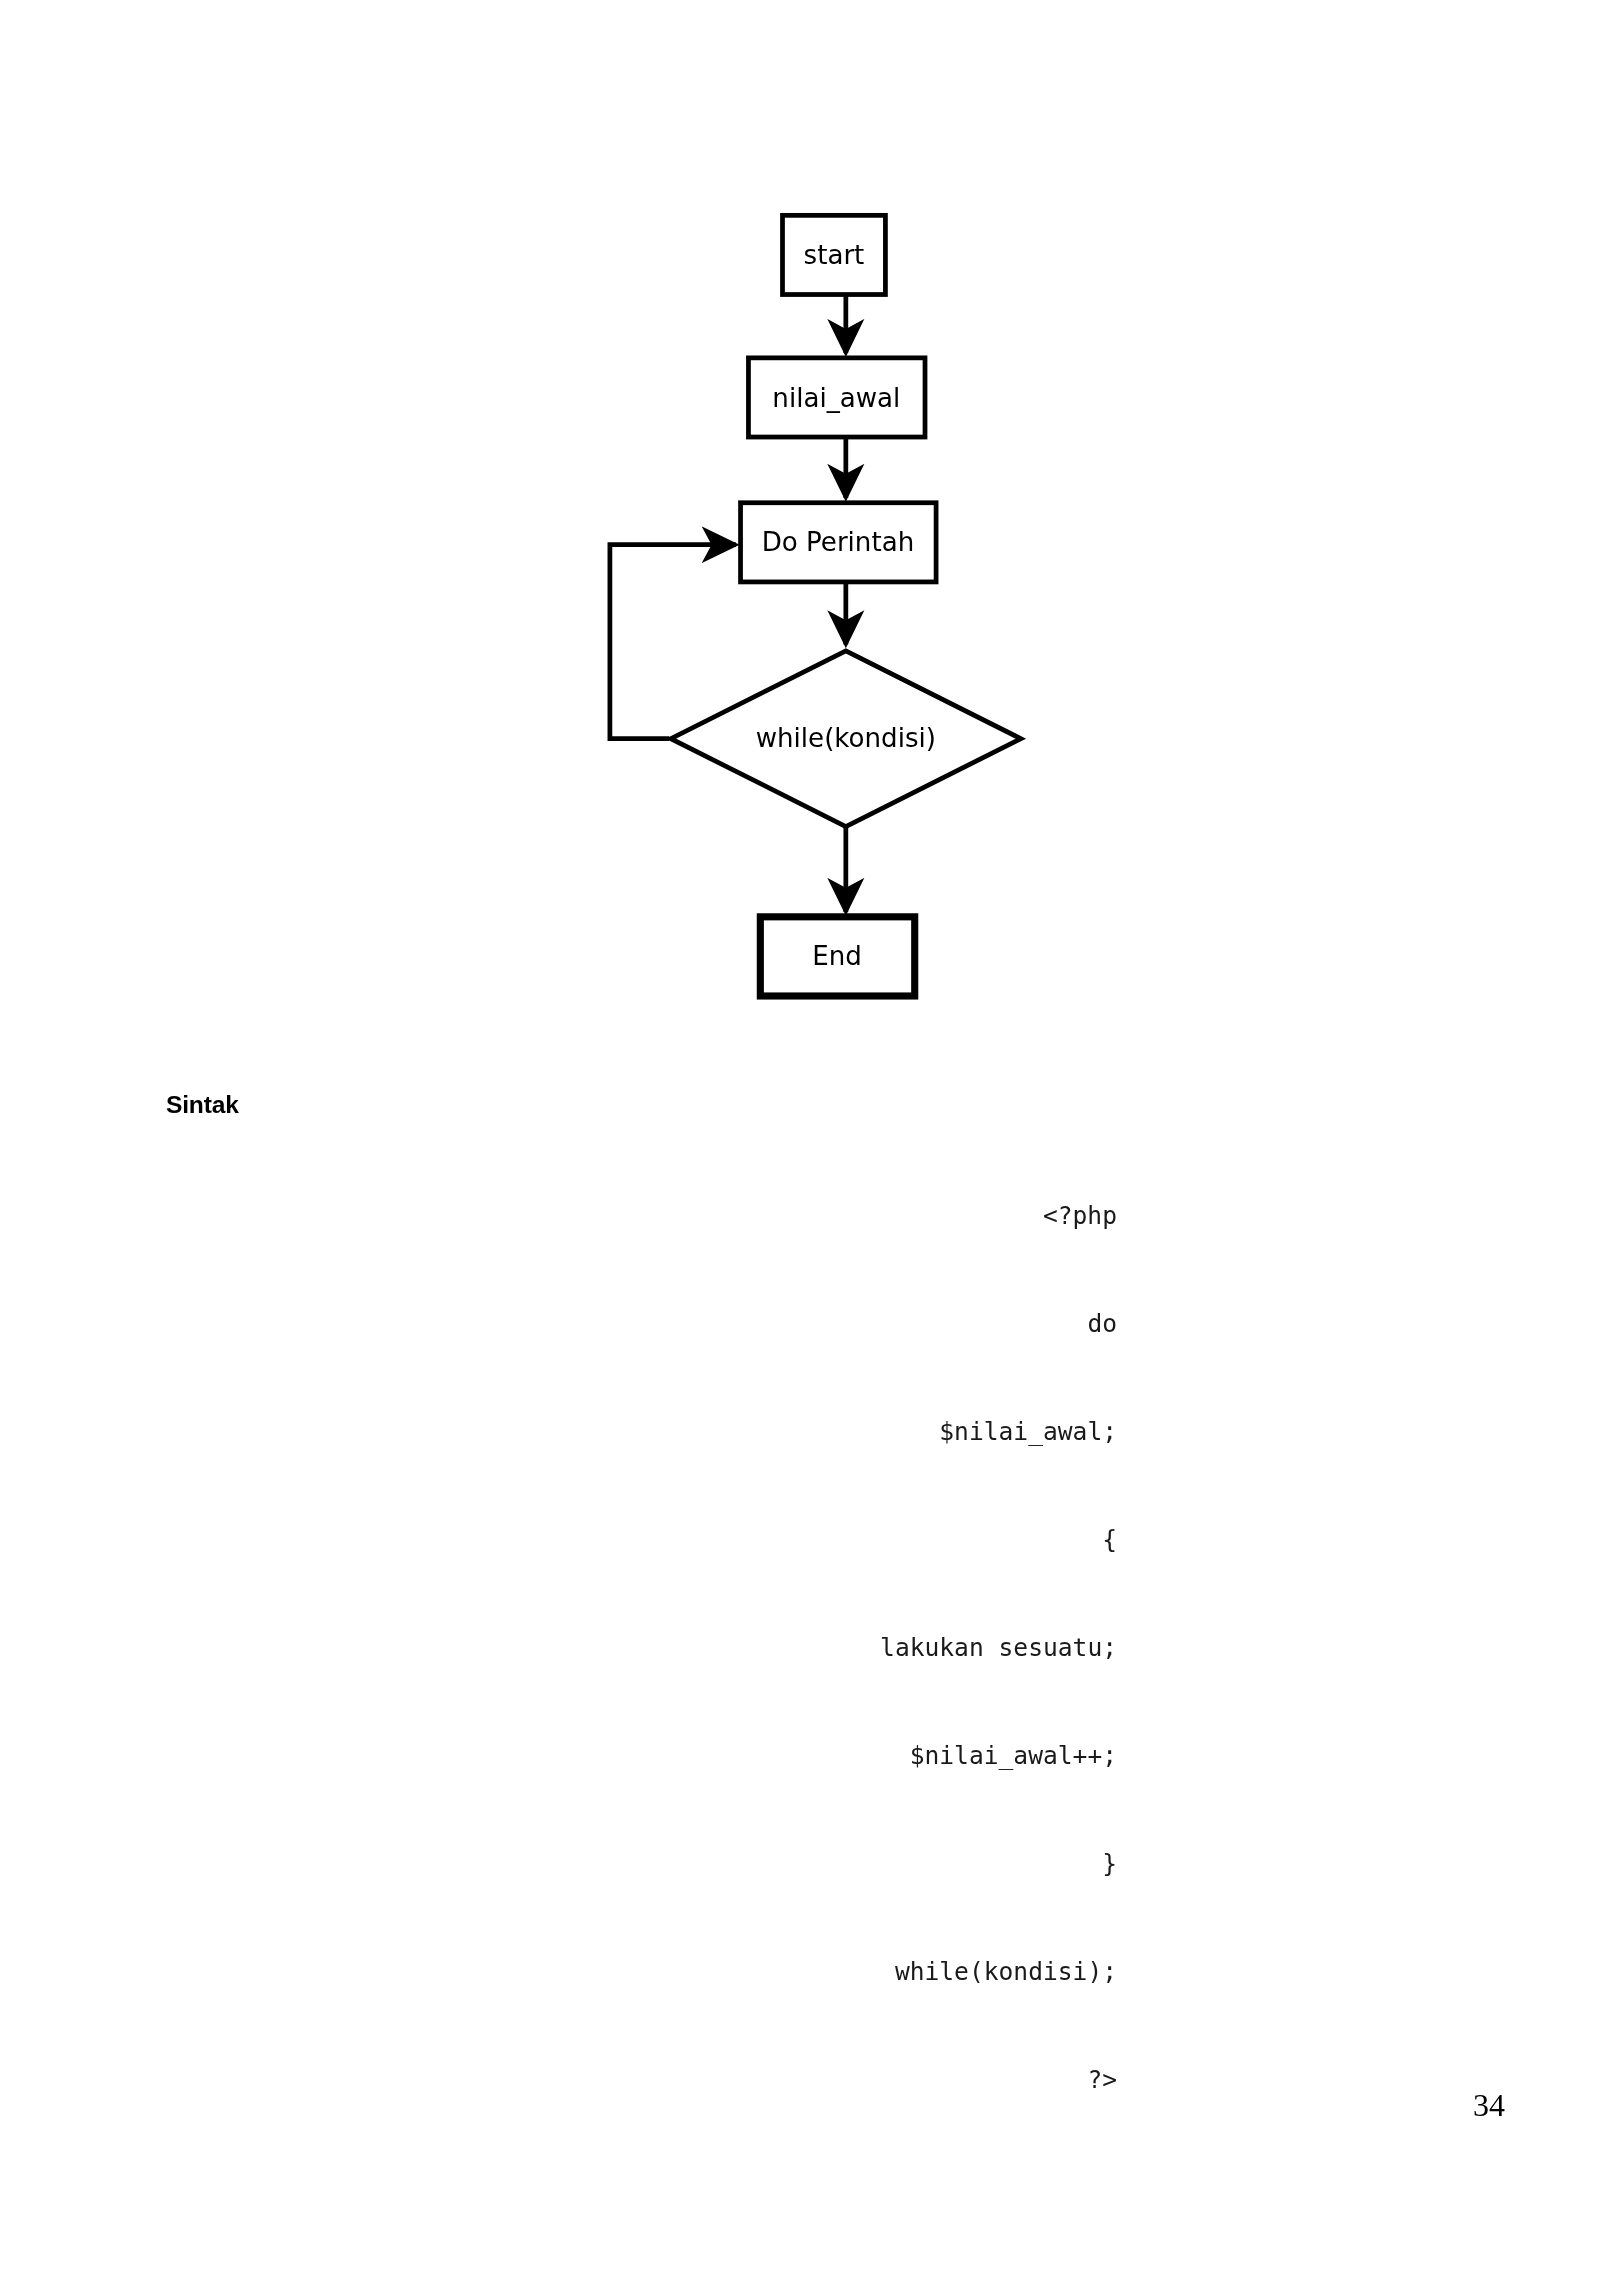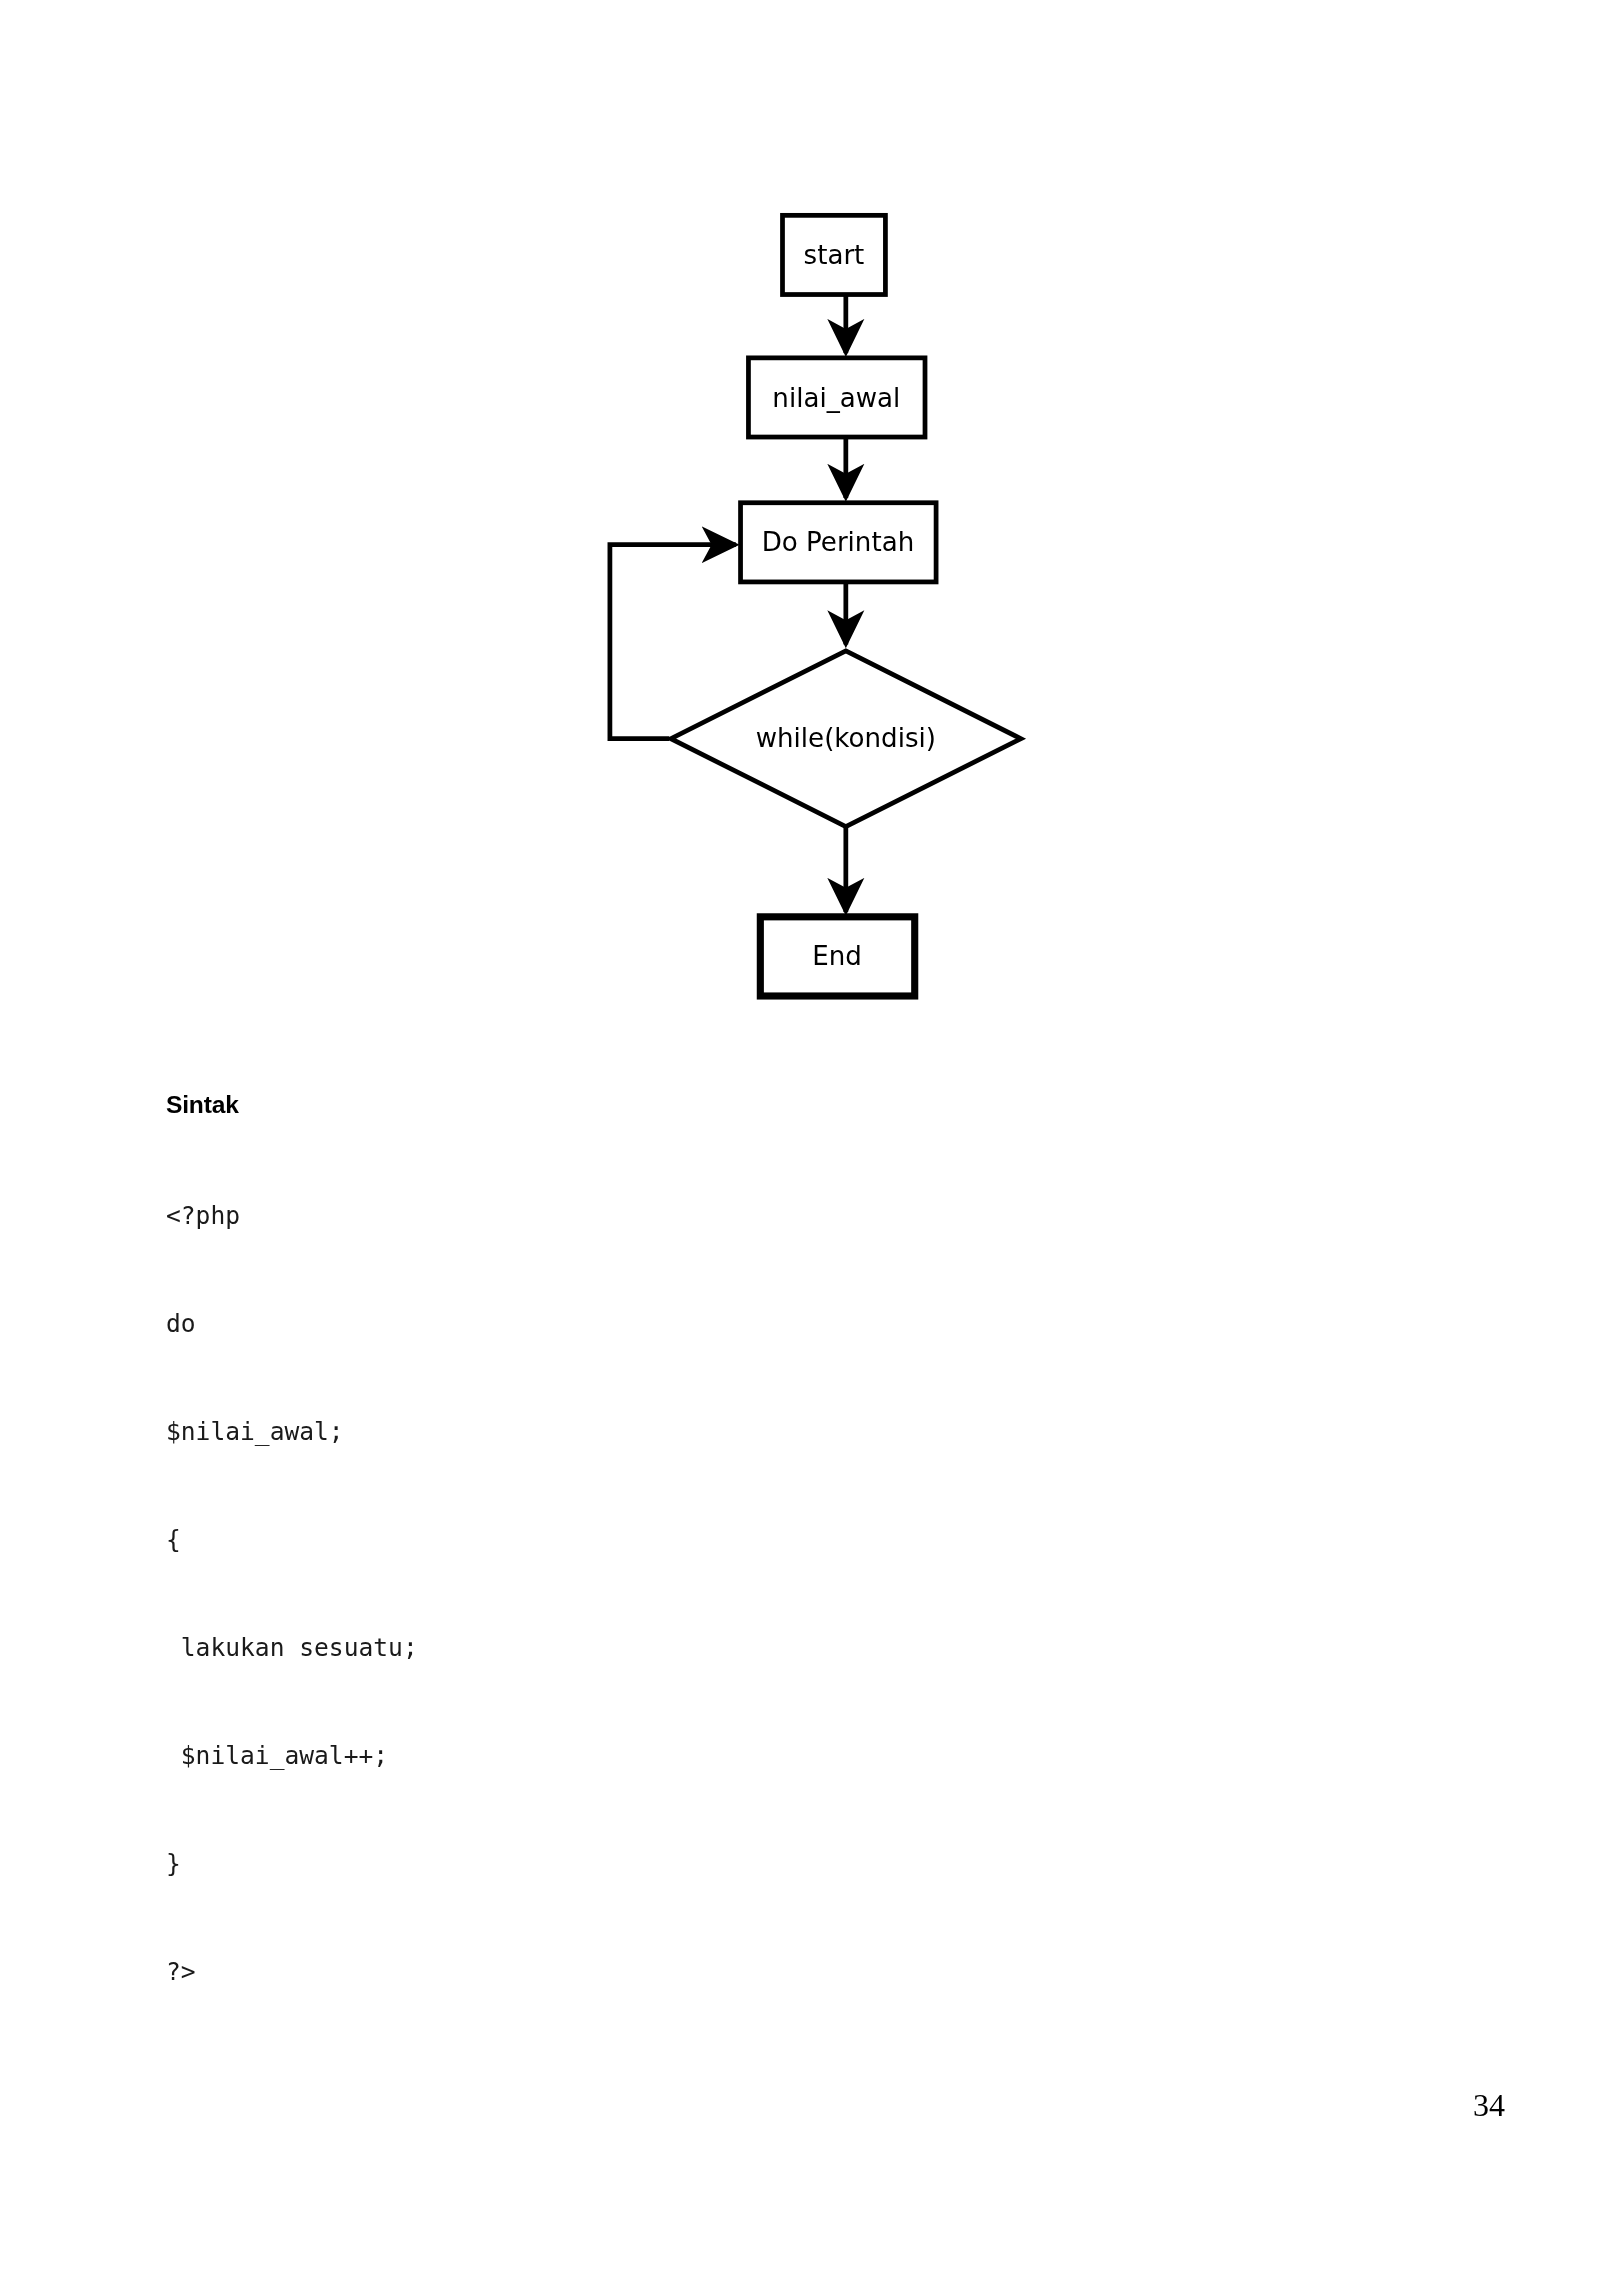--- a/index.html
+++ b/index.html
@@ -63,20 +63,21 @@
     margin: 0 0 3.2px 0;
     letter-spacing: -0.2px;
   }
   .code-lines {
     font-family: "DejaVu Sans Mono", monospace;
     font-size: 24.6px;
     line-height: 36px;
     color: #1a1a1a;
     white-space: pre;
     margin: 0;
+    text-align: right;
   }
   .code-line {
     white-space: pre;
     display: block;
     height: 36px;
   }
 
   
   .page-number {
     position: absolute;
@@ -140,20 +141,21 @@
   <div class="sintak-block">
     <div class="sintak-heading">Sintak</div>
     <div class="code-lines">
       <span class="code-line">&lt;?php</span>
       <span class="code-line">do</span>
       <span class="code-line">$nilai_awal;</span>
       <span class="code-line">{</span>
       <span class="code-line"> lakukan sesuatu;</span>
       <span class="code-line"> $nilai_awal++;</span>
       <span class="code-line">}</span>
+      <span class="code-line">while(kondisi);</span>
       <span class="code-line">?&gt;</span>
     </div>
   </div>
 
   <div class="page-number">34</div>
 
 </div>
 
 
 </body></html>

